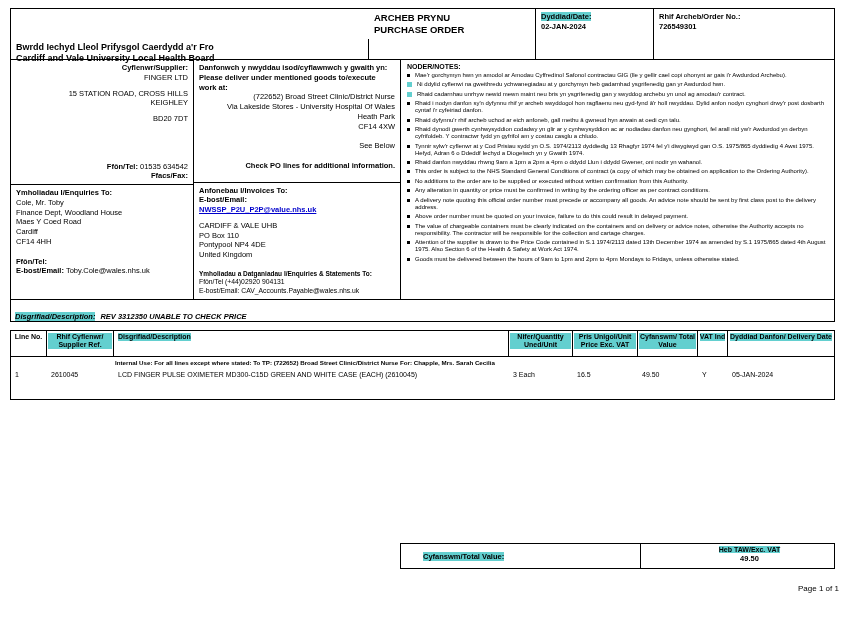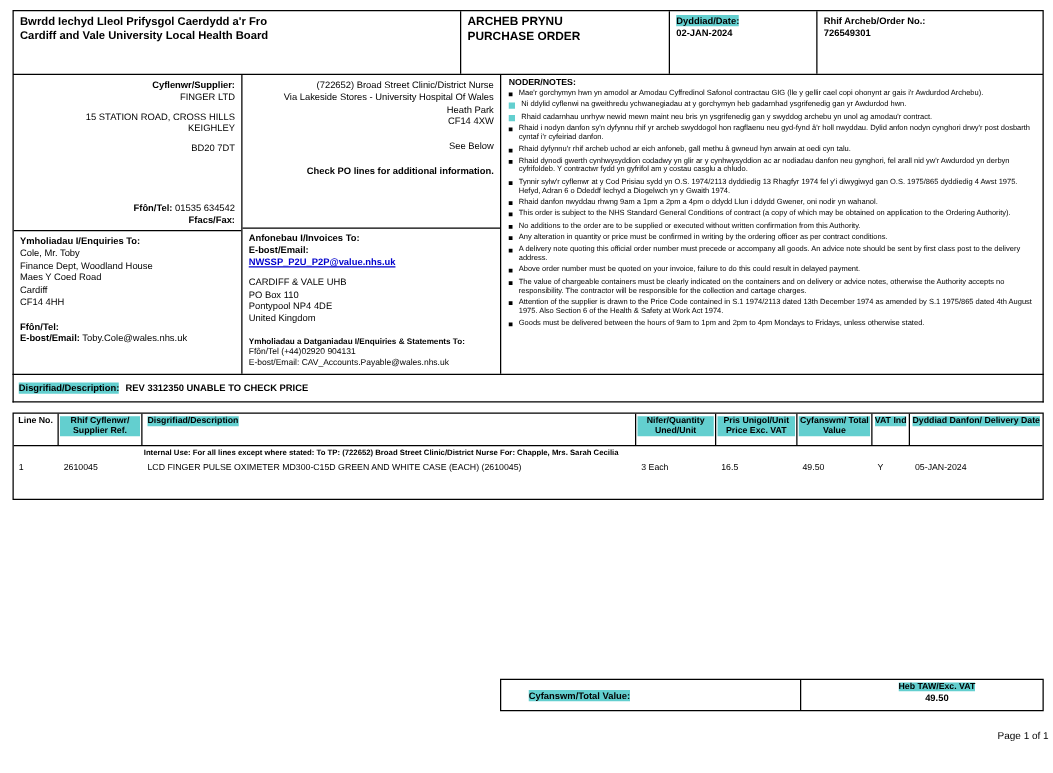--- a/index.html
+++ b/index.html
@@ -16,21 +16,21 @@
   .hl { background: var(--hl, #63cfcf); }
   .link { color: var(--link, #0000cc); text-decoration: underline; font-weight: bold; }
 
   
   .header-strip {
     position: absolute; left: 10px; top: 8px; width: 825px; height: 52px;
     border: 1px solid #000; display: flex;
   }
   .hcell { border-right: 1px solid #000; padding: 3px 5px; }
   .hcell:last-child { border-right: none; }
-  .hcell-board { width: 358px; }
+  .hcell-board { width: 358px; margin-top: 30px; }
   .hcell-title { width: 167px; }
   .hcell-date  { width: 118px; }
   .hcell-order { flex: 1; }
   .board-name { font-size: 9px; font-weight: bold; line-height: 1.25; }
   .doc-title  { font-size: 9.5px; font-weight: bold; line-height: 1.3; }
   .lbl { font-size: 7.5px; font-weight: bold; line-height: 1.3; }
   .val { font-size: 7.5px; line-height: 1.4; }
 
   
   .main-grid {
@@ -53,22 +53,23 @@
   .notes-label { font-size: 7px; font-weight: bold; margin-bottom: 2px; }
   .notes-list { list-style: none; }
   .notes-list li { display: flex; font-size: 6px; line-height: 1.16; margin-bottom: 2.5px; }
   .bullet { width: 3px; height: 3px; background: #000; margin: 2px 5px 0 0; flex: none; }
   .bullet.cyan { width: 5px; height: 5px; background: var(--hl, #63cfcf); margin-top: 1px; }
 
   
   .desc-row {
     position: absolute; left: 10px; top: 300px; width: 825px; height: 22px;
     border: 1px solid #000; border-top: none;
-    display: flex; align-items: center; padding-left: 4px;
+    display: flex; align-items: flex-end; padding-left: 4px;
     font-size: 7.5px;
+    font-style: italic;
   }
   .desc-row .gap { width: 5px; }
 
   
   .line-table {
     position: absolute; left: 10px; top: 330px; width: 825px; height: 70px;
     border: 1px solid #000;
   }
   .lt-header { display: flex; border-bottom: 1px solid #000; height: 26px; }
   .ltc {
@@ -170,20 +171,21 @@
         </div>
         <div>
           <span class="b">E-bost/Email:</span>
           <span>Toby.Cole@wales.nhs.uk</span>
         </div>
       </div>
     </div>
 
     <div class="col colB">
       <div class="cell cell-top">
+        <div class="lbl">Danfonwch y nwyddau isod/cyflawnwch y gwaith yn: Please deliver under mentioned goods to/execute work at:</div>
         <div>(722652) Broad Street Clinic/District Nurse</div>
         <div>Via Lakeside Stores - University Hospital Of Wales</div>
         <div>Heath Park</div>
         <div>CF14 4XW</div>
         <div class="sp8"></div>
         <div>See Below</div>
         <div class="sp8"></div>
         <div class="b">Check PO lines for additional information.</div>
       </div>
       <div class="cell cell-bottom">

